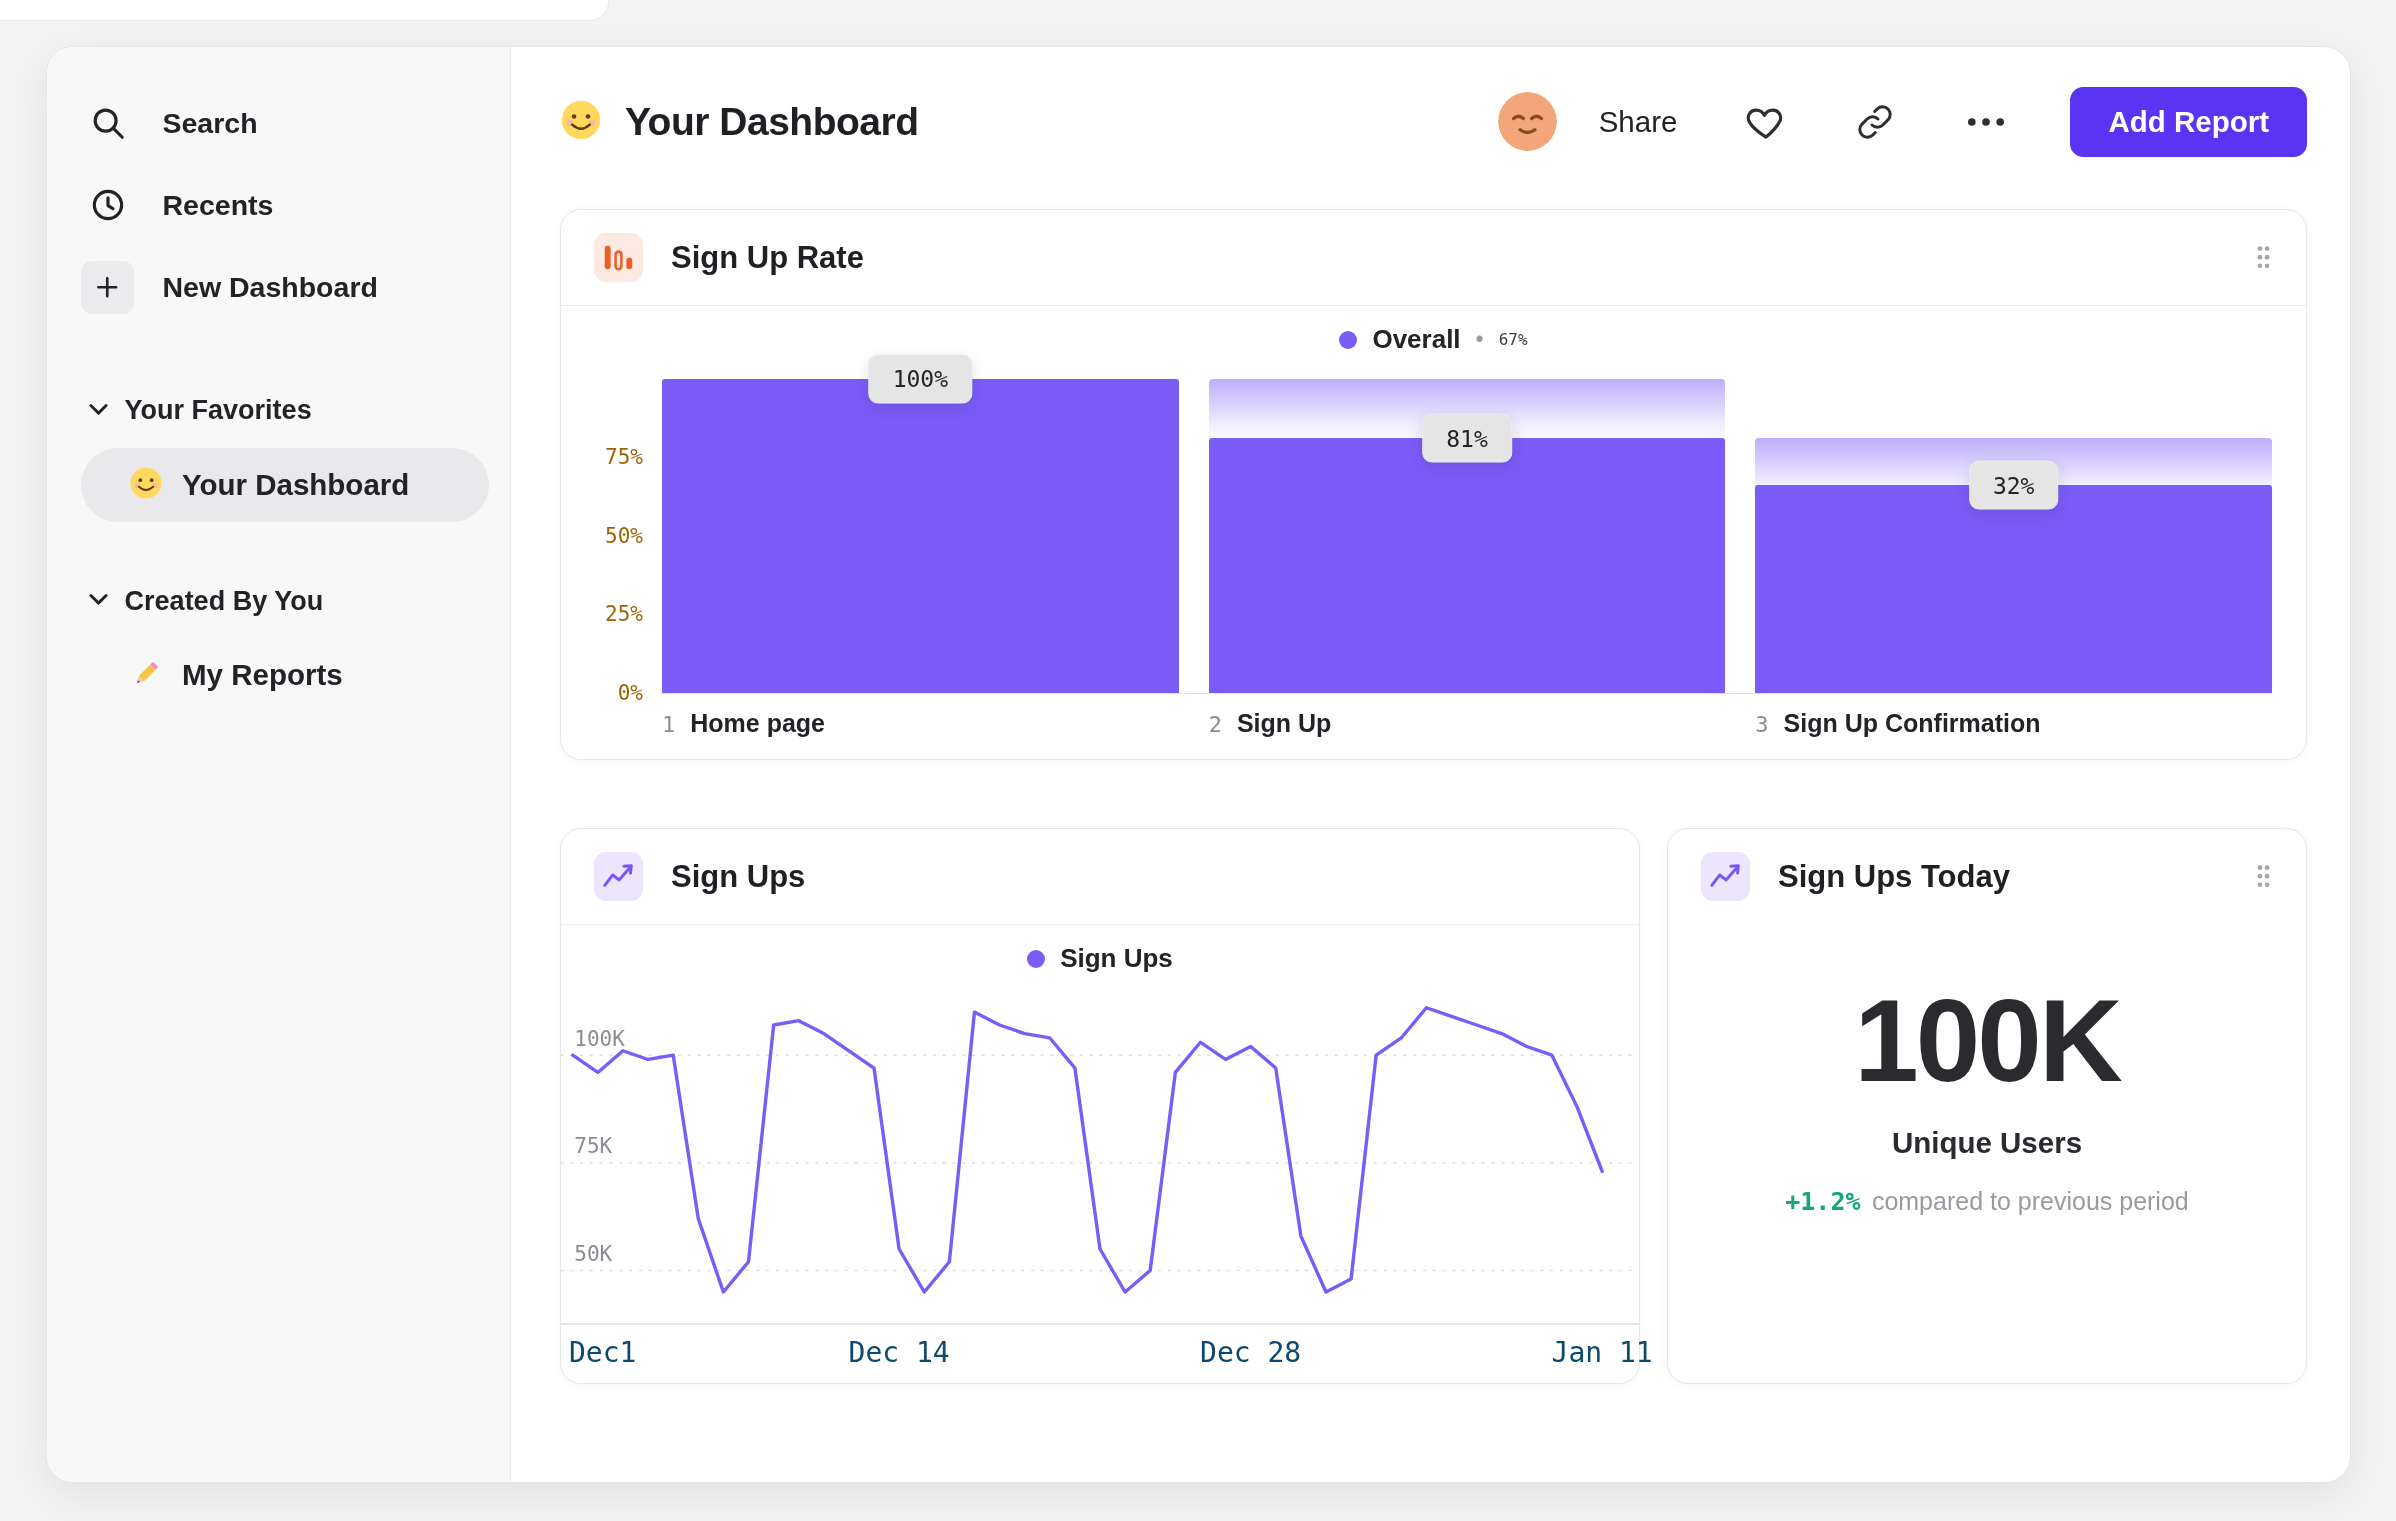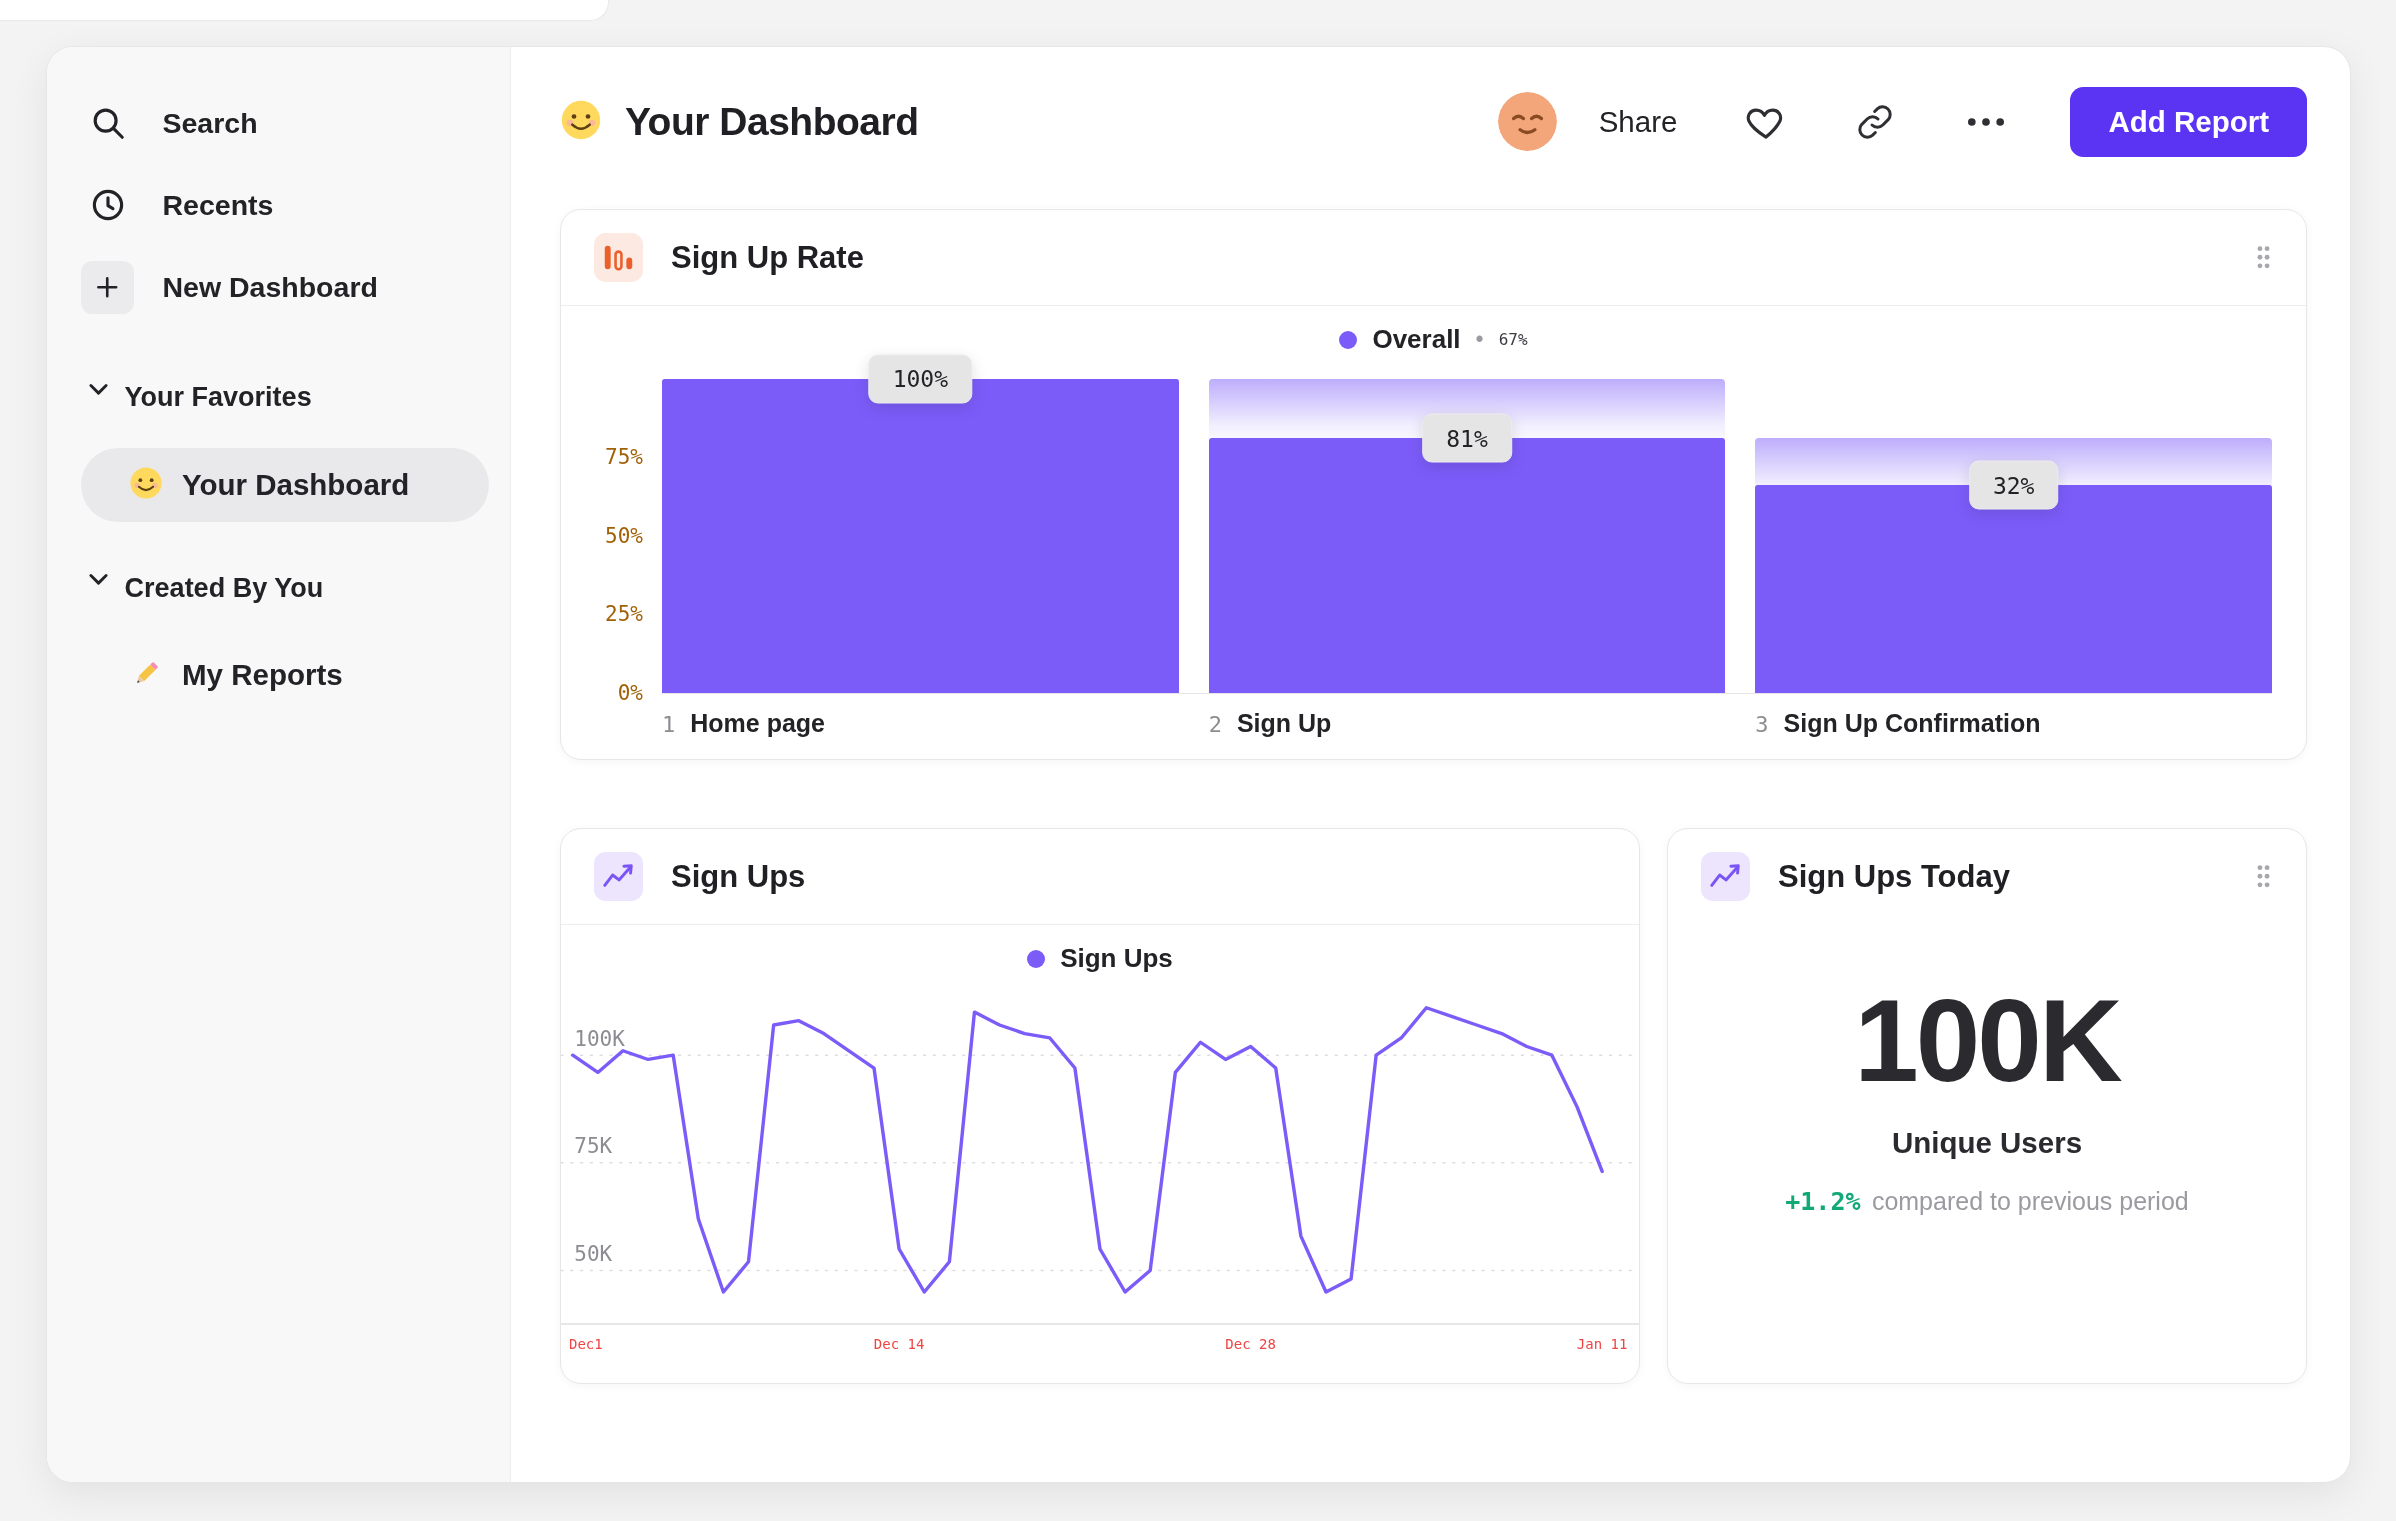--- a/index.html
+++ b/index.html
@@ -27,21 +27,21 @@
   
   .sidebar{
     width:464px; flex:none; background:#F8F8F9; border-right:1px solid #ECECEF;
     padding:35px 21px 0 34px;
   }
   .side-item{ display:flex; align-items:center; gap:28.5px; height:82px; cursor:pointer; }
   .side-item .glyph{ width:53px; height:53px; display:flex; align-items:center; justify-content:center; flex:none; }
   .side-label{ font-size:28.5px; font-weight:600; color:#232327; }
   .plus-tile{ width:53px; height:53px; background:#EBEBED; border-radius:11.4px; display:flex; align-items:center; justify-content:center; }
 
-  .section-head{ display:flex; align-items:flex-start; gap:17px; height:57px; margin-left:7.6px; cursor:pointer; }
+  .section-head{ display:flex; align-items:center; gap:17px; height:57px; margin-left:7.6px; cursor:pointer; }
   .section-head .sec-title{ font-size:27px; font-weight:700; color:#232327; }
   .sec-1{ margin-top:54px; }
   .sec-2{ margin-top:51px; }
 
   .nav-item{
     display:flex; align-items:center; gap:19px; height:74px; width:100%;
     padding:0 25px 0 48px; border-radius:950px; margin-top:8.6px; cursor:pointer;
   }
   .nav-item.selected{ background:#E9E9EB; }
   .nav-item .nav-label{ font-size:29.5px; font-weight:600; color:#232327; }
@@ -100,21 +100,21 @@
   .line-card{ width:1080px; flex:none; height:556px; }
   .stat-card{ flex:1; height:556px; }
 
   .line-chart{ position:relative; height:333px; }
   .line-chart svg{ position:absolute; inset:0; width:100%; height:100%; }
   .grid{ stroke:#DDDDE2; stroke-width:1.6; stroke-dasharray:2 8; stroke-linecap:round; }
   .axis{ stroke:#E7E7EA; stroke-width:2; }
   .series{ fill:none; stroke:#7C5CF9; stroke-width:3.5; stroke-linejoin:round; stroke-linecap:round; }
   .l-ylab{ position:absolute; left:13.3px; font-family:"DejaVu Sans Mono", monospace; font-size:21px; color:#8C8C92; z-index:2; }
   .l-xrow{ position:relative; height:46px; }
-  .l-xlab{ position:absolute; top:11.4px; transform:translateX(-50%); font-family:"DejaVu Sans Mono", monospace; font-size:14px; color:#ef4444; white-space:nowrap; }
+  .l-xlab{ position:absolute; top:11.4px; transform:translateX(-50%); font-family:"DejaVu Sans Mono", monospace; font-size:28px; color:#0c4a6e; white-space:nowrap; }
 
   .stat-body{ text-align:center; margin-top:59px; }
   .stat-value{ font-size:116px; font-weight:700; letter-spacing:-2.9px; color:#2A2A2F; line-height:1; }
   .stat-sub{ font-size:29.5px; font-weight:700; color:#2A2A2F; margin-top:27px; }
   .stat-delta-row{ margin-top:27px; font-size:25px; }
   .delta{ color:#13A878; font-weight:700; font-family:"DejaVu Sans Mono", monospace; }
   .delta-note{ color:#9A9AA0; margin-left:11.4px; }
 </style>
 </head>
 <body>

